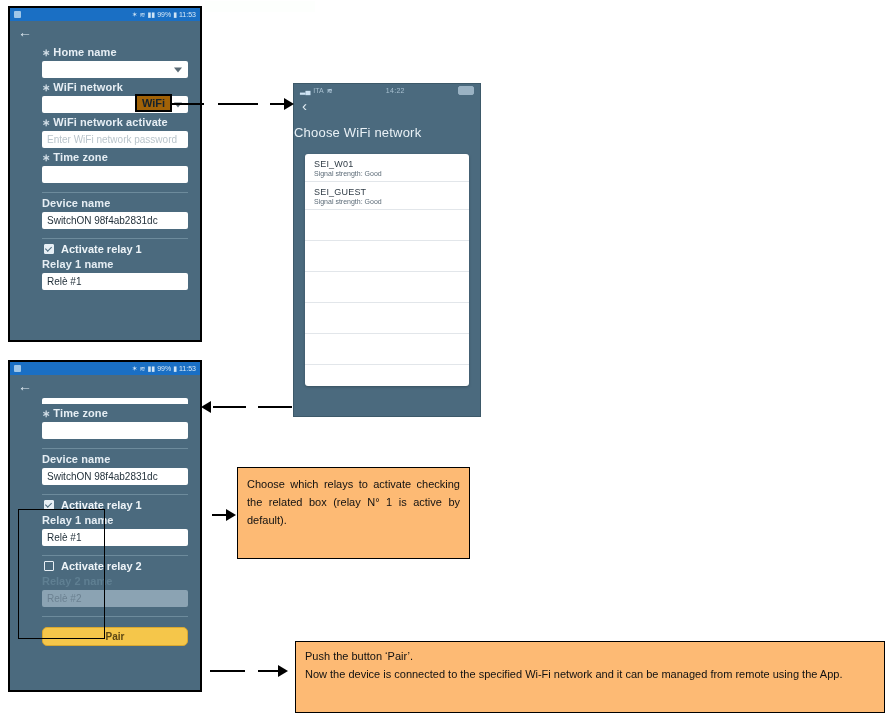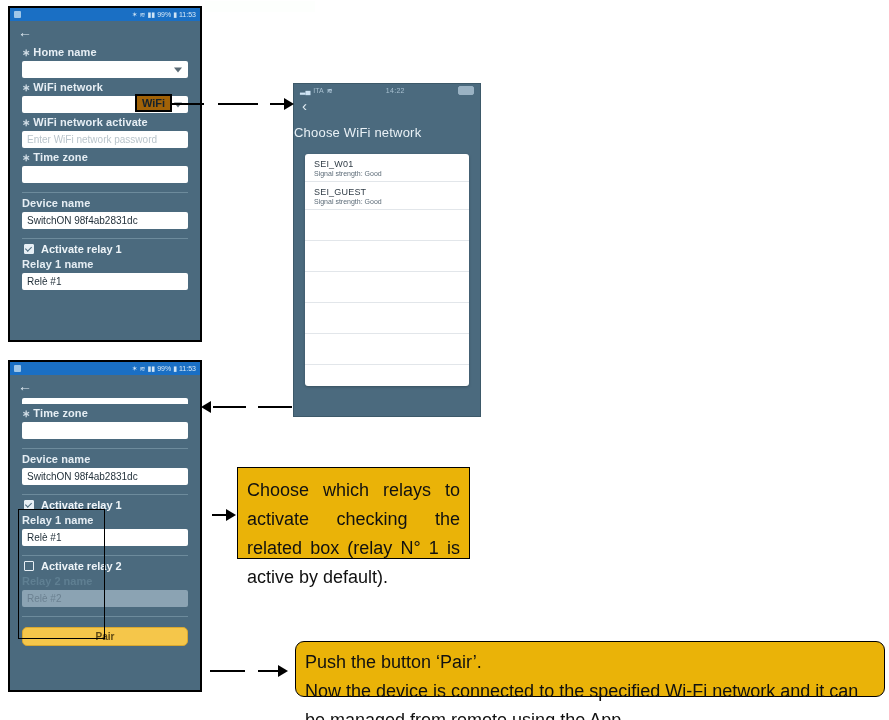--- a/index.html
+++ b/index.html
@@ -52,20 +52,21 @@
   }
   .back-arrow {
     color: #dfe9f0;
     font-size: 14px;
     line-height: 1;
   }
 
   .form {
     padding: 0 12px;
     box-sizing: border-box;
+    margin-left: 20px;
   }
   .field-label {
     color: #e6eef4;
     font-size: 11px;
     font-weight: bold;
     margin: 3px 0 3px 0;
     letter-spacing: .1px;
   }
   .field-label .req { color:#cfdbe4; font-size:10px; }
   .input {
@@ -200,25 +201,25 @@
   }
   .wifi-row .strength {
     font-size: 7px; color: #5c6b77; margin-top: 1px;
   }
   .wifi-row.empty { height: 31px; padding: 0; }
 
   
   .anno-box {
     position: absolute;
     border: 1.5px solid #000;
-    background: #eab308;
+    background: #fdba74;
     box-sizing: border-box;
     padding: 8px 9px;
     color: #111;
-    font-size: 18px;
+    font-size: 11px;
     line-height: 1.62;
     font-family: "Liberation Sans", sans-serif;
   }
   .anno-box.justified { text-align: justify; }
   .wifi-tag {
     position: absolute;
     left: 135px; top: 94px;
     border: 2px solid #000;
     background: #a16207;
     color: #16222b;
@@ -460,16 +461,16 @@
 
 <div class="hl-rect" style="left:18px; top:509px; width:87px; height:130px;"></div>
 
 <div class="ln" style="left:212px; top:514px; width:20px;"></div>
 <div class="arrow-r" style="left:226px; top:509px;"></div>
 <div class="anno-box justified" style="left:237px; top:467px; width:233px; height:92px;">Choose which relays to activate checking the related box (relay N° 1 is active by default).</div>
 
 <div class="ln" style="left:210px; top:670px; width:35px;"></div>
 <div class="ln" style="left:258px; top:670px; width:25px;"></div>
 <div class="arrow-r" style="left:278px; top:665px;"></div>
-<div class="anno-box" style="left:295px; top:641px; width:590px; height:56px; padding:6px 9px;border-radius:9px;">
+<div class="anno-box" style="left:295px; top:641px; width:590px; height:72px; padding:6px 9px;">
   <div>Push the button ‘Pair’.</div>
   <div>Now the device is connected to the specified Wi-Fi network and it can be managed from remote using the App.</div>
 </div>
 
 </body></html>

